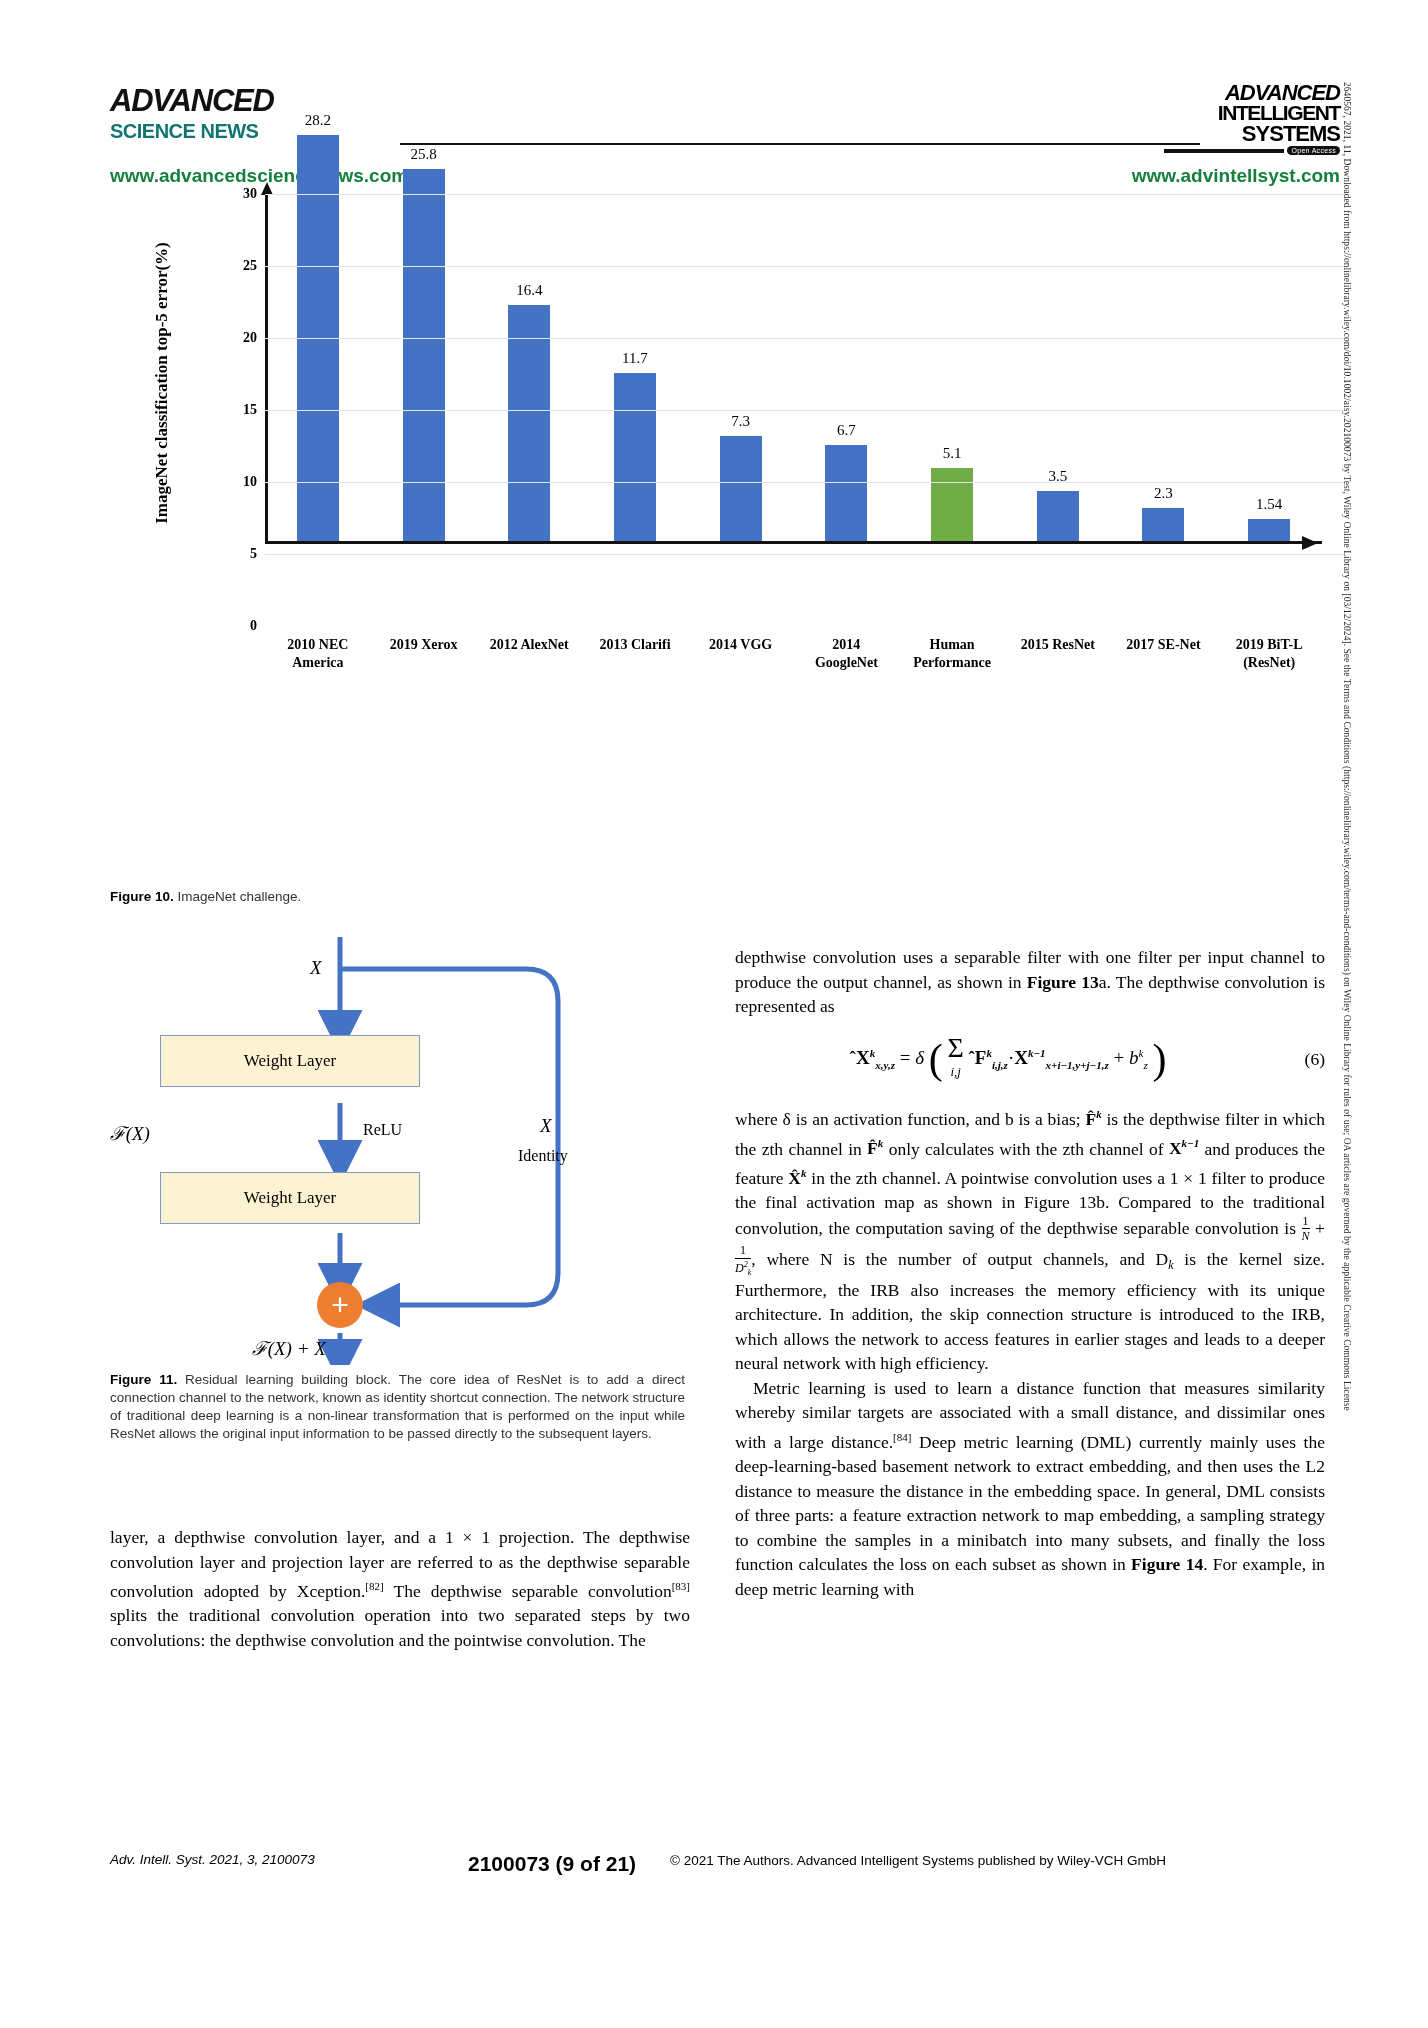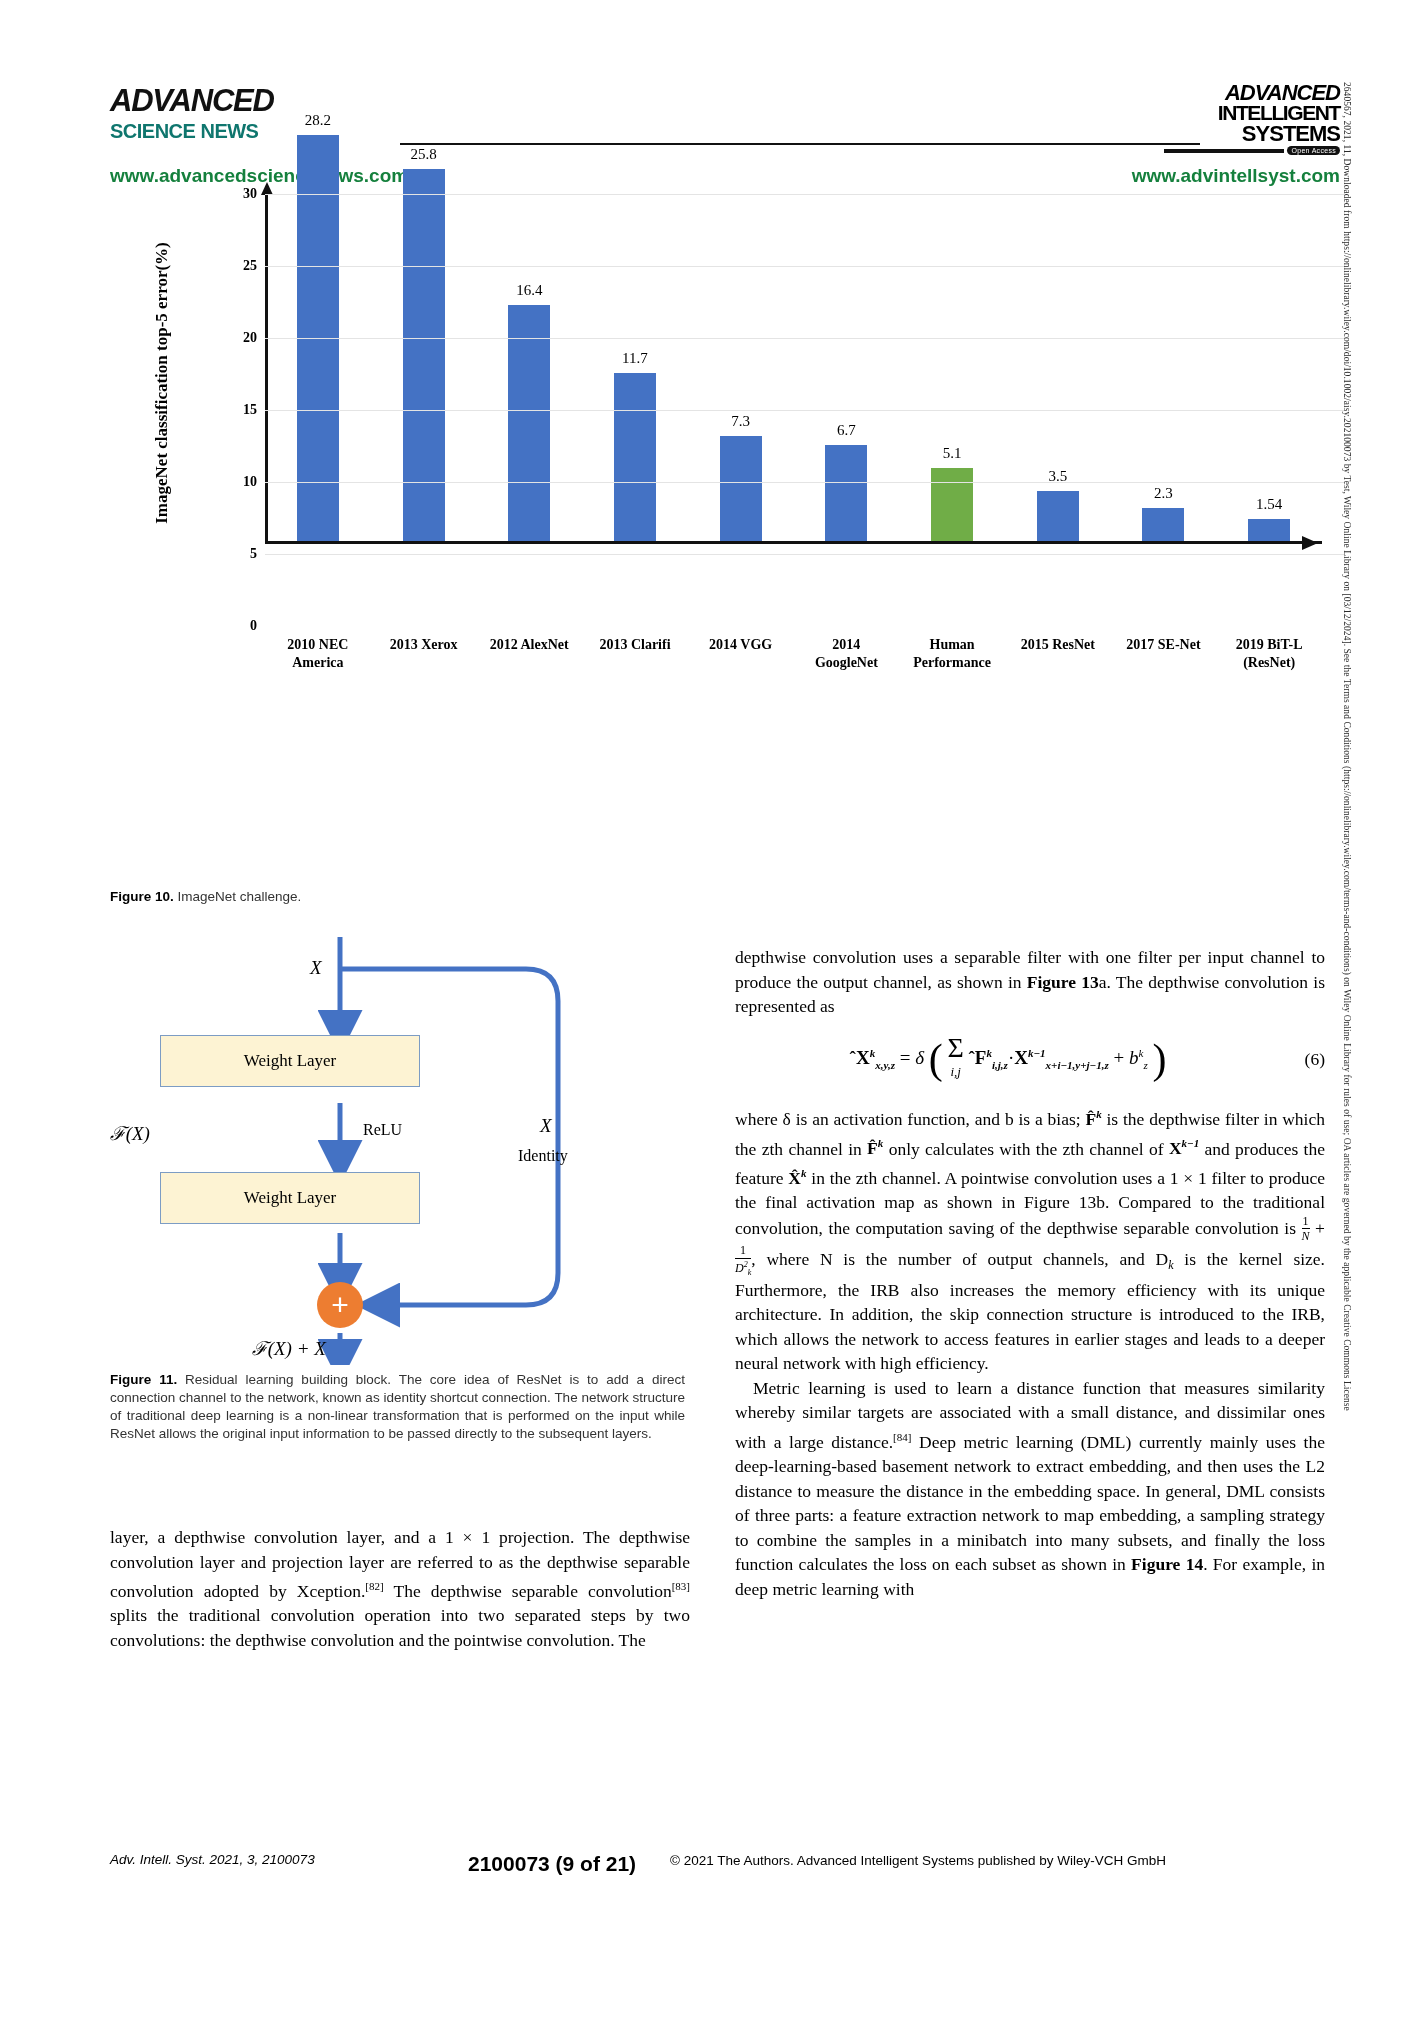--- a/index.html
+++ b/index.html
@@ -239,21 +239,21 @@
       <div class="ytick" style="top: 72px;">25</div>
       <div class="gridline" style="top: 0px;"></div>
       <div class="ytick" style="top: 0px;">30</div>
     </div>
   <div class="xlabels" id="xlabels">
       <div class="xlabel">
         <div>2010 NEC</div>
         <div>America</div>
       </div>
       <div class="xlabel">
-        <div>2013 Xerox</div>
+        <div>2019 Xerox</div>
       </div>
       <div class="xlabel">
         <div>2012 AlexNet</div>
       </div>
       <div class="xlabel">
         <div>2013 Clarifi</div>
       </div>
       <div class="xlabel">
         <div>2014 VGG</div>
       </div>

